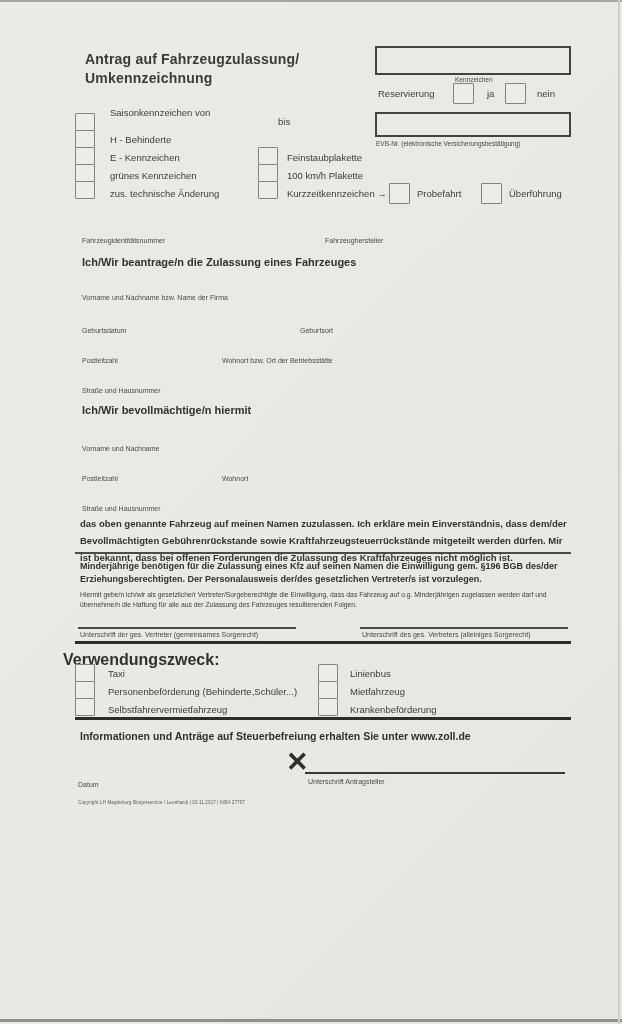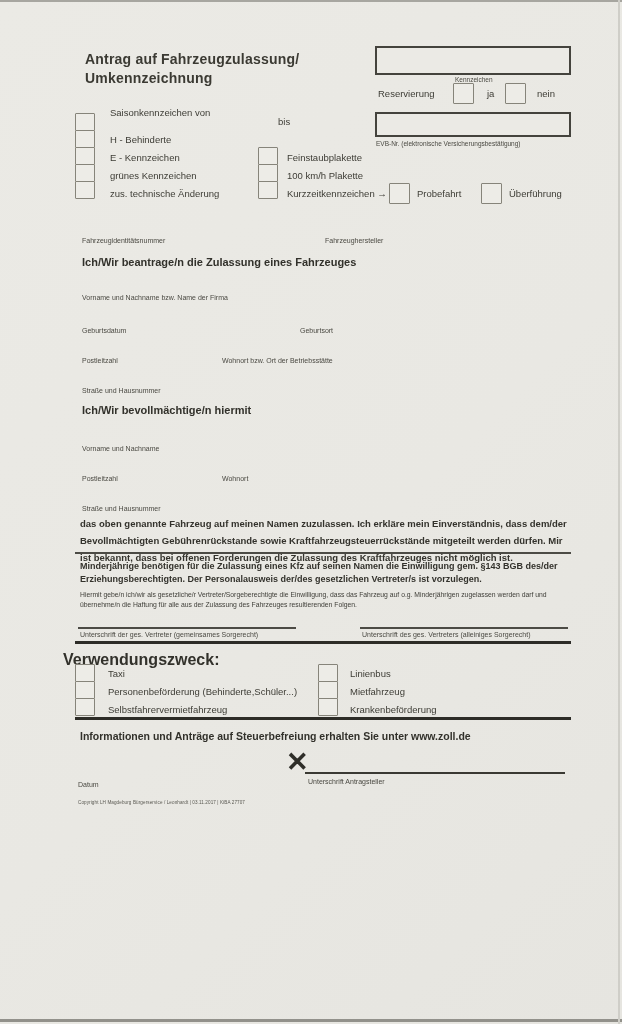--- a/index.html
+++ b/index.html
@@ -114,21 +114,21 @@
   <div class="abs h1" style="left:82px;top:404px;">Ich/Wir bevollmächtige/n hiermit</div>
 
   <div class="abs lbl-sm" style="left:82px;top:445px;">Vorname und Nachname</div>
   <div class="abs lbl-sm" style="left:82px;top:475px;">Postleitzahl</div>
   <div class="abs lbl-sm" style="left:222px;top:475px;">Wohnort</div>
   <div class="abs lbl-sm" style="left:82px;top:505px;">Straße und Hausnummer</div>
 
   <div class="abs para-b" style="left:80px;top:515px;width:492px;">das oben genannte Fahrzeug auf meinen Namen zuzulassen. Ich erkläre mein Einverständnis, dass dem/der Bevollmächtigten Gebührenrückstande sowie Kraftfahrzeugsteuerrückstände mitgeteilt werden dürfen. Mir ist bekannt, dass bei offenen Forderungen die Zulassung des Kraftfahrzeuges nicht möglich ist.</div>
   <div class="thinline" style="left:75px;top:552px;width:496px;"></div>
 
-  <div class="abs para-b2" style="left:80px;top:560px;width:480px;">Minderjährige benötigen für die Zulassung eines Kfz auf seinen Namen die Einwilligung gem. §143 BGB des/der Erziehungsberechtigten. Der Personalausweis der/des gesetzlichen Vertreter/s ist vorzulegen.</div>
+  <div class="abs para-b2" style="left:80px;top:560px;width:480px;">Minderjährige benötigen für die Zulassung eines Kfz auf seinen Namen die Einwilligung gem. §196 BGB des/der Erziehungsberechtigten. Der Personalausweis der/des gesetzlichen Vertreter/s ist vorzulegen.</div>
   <div class="abs para-xs" style="left:80px;top:590px;width:492px;">Hiermit gebe/n ich/wir als gesetzliche/r Vertreter/Sorgeberechtigte die Einwilligung, dass das Fahrzeug auf o.g. Minderjährigen zugelassen werden darf und übernehme/n die Haftung für alle aus der Zulassung des Fahrzeuges resultierenden Folgen.</div>
 
   <div class="thinline" style="left:78px;top:627px;width:218px;"></div>
   <div class="abs lbl-sm" style="left:80px;top:631px;">Unterschrift der ges. Vertreter (gemeinsames Sorgerecht)</div>
   <div class="thinline" style="left:360px;top:627px;width:208px;"></div>
   <div class="abs lbl-sm" style="left:362px;top:631px;">Unterschrift des ges. Vertreters (alleiniges Sorgerecht)</div>
   <div class="thickline" style="left:75px;top:641px;width:496px;"></div>
 
   <div class="abs h1" style="left:63px;top:651px;font-size:16px;">Verwendungszweck:</div>
 

